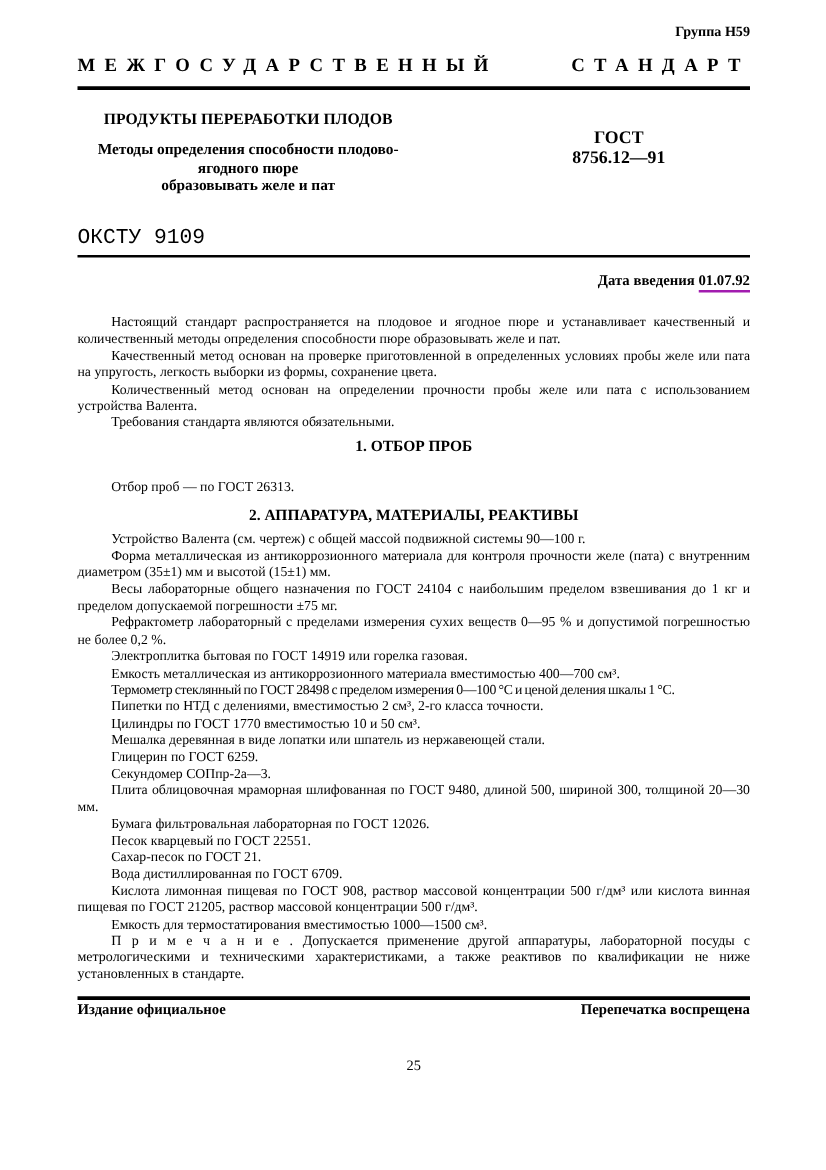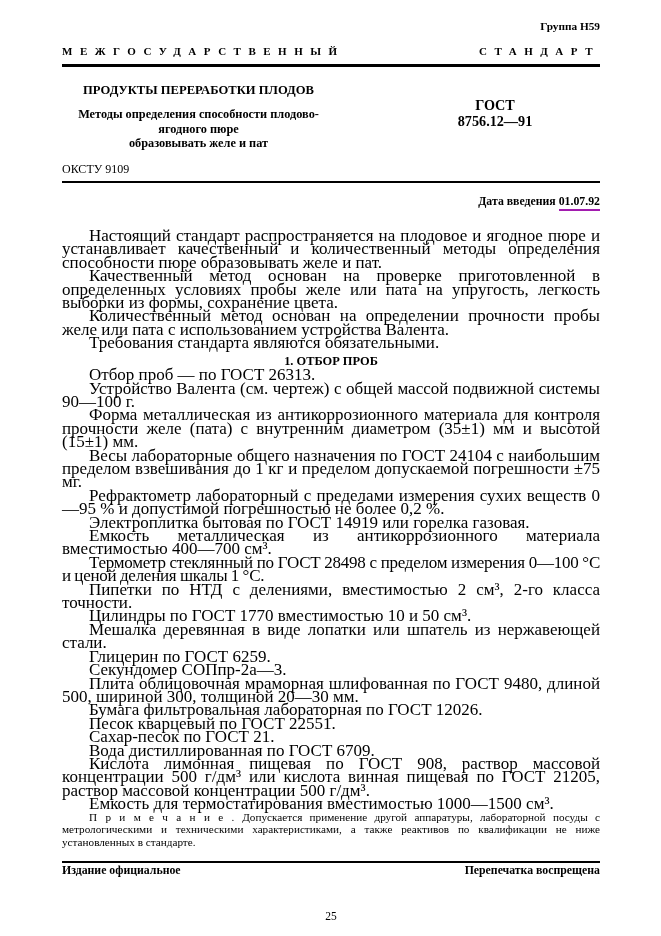--- a/index.html
+++ b/index.html
@@ -9,52 +9,52 @@
     color: #000;
     font-family: "Liberation Serif", "DejaVu Serif", serif;
     font-size: 12.2px;
   }
   .page { padding: 20px 61px 0 62px; }
 
   .group-label { text-align: right; font-weight: 700; font-size: 11.3px; }
 
   .std-header {
     display: flex; justify-content: space-between;
-    margin-top: 13px; font-weight: 700; font-size: 11px;
+    margin-top: 13px; font-weight: 700; font-size: 15px;
   }
   .std-header span { letter-spacing: 7.5px; white-space: nowrap; }
 
   .rule { background: #000; }
   .rule1 { height: 3px; margin-top: 7px; }
   .rule2 { height: 2.5px; margin-top: 4px; }
   .rule3 { height: 2.5px; margin-top: 12px; }
 
   .title-area { display: flex; margin-top: 16px; }
   .title-left { width: 273px; text-align: center; }
   .doc-title { font-weight: 700; font-size: 12.6px; }
   .doc-subtitle { font-weight: 700; font-size: 12.3px; line-height: 14.5px; margin-top: 9px; }
   .doc-title-en { font-size: 11.8px; line-height: 13.6px; margin-top: 11px; }
-  .okstu { text-align: left; font-size: 12px; margin-top: 11px; }
+  .okstu { text-align: left; font-size: 17px; margin-top: 25px; font-family: Liberation Mono, monospace; }
   .title-right { margin-left: auto; width: 210px; text-align: center; padding-top: 15px; }
   .gost-label, .gost-number { font-weight: 700; font-size: 14.2px; line-height: 15.5px; }
 
   .date-line { margin-top: 11px; text-align: right; font-weight: 700; font-size: 11.8px; }
   .date-value { border-bottom: 2px solid #a21caf; padding-bottom: 1px; }
 
   .body-text { margin-top: 20px; }
   p.body-par {
     text-indent: 27px; text-align: justify;
-    font-size: 17px; line-height: 13.4px;
+    font-size: 11px; line-height: 13.4px;
   }
   p.tight { letter-spacing: -0.25px; word-spacing: -0.5px; }
 
   .section-heading {
     text-align: center; font-weight: 700; font-size: 12.4px; line-height: 13.5px;
   }
-  .heading-1 { margin-top: 5px; margin-bottom: 0; }
+  .heading-1 { margin-top: 5px; margin-bottom: 20px; }
   .heading-2 { margin-top: 8px; margin-bottom: 6px; }
 
   p.note-par {
     margin-top: 0; text-indent: 27px; text-align: justify;
     font-size: 11.2px; line-height: 12.8px;
   }
   .note-label { letter-spacing: 0.5px; }
 
   .footer-line {
     margin-top: 0; display: flex; justify-content: space-between;
@@ -101,20 +101,21 @@
   <div class="body-text">
 
     <p class="body-par">Настоящий стандарт распространяется на плодовое и ягодное пюре и устанавливает качественный и количественный методы определения способности пюре образовывать желе и пат.</p>
     <p class="body-par">Качественный метод основан на проверке приготовленной в определенных условиях пробы желе или пата на упругость, легкость выборки из формы, сохранение цвета.</p>
     <p class="body-par">Количественный метод основан на определении прочности пробы желе или пата с использованием устройства Валента.</p>
     <p class="body-par">Требования стандарта являются обязательными.</p>
 
     <div class="section-heading heading-1">1.  ОТБОР ПРОБ</div>
     <p class="body-par">Отбор проб — по ГОСТ 26313.</p>
 
+    <div class="section-heading heading-2">2.  АППАРАТУРА, МАТЕРИАЛЫ, РЕАКТИВЫ</div>
     <p class="body-par">Устройство Валента (см. чертеж) с общей массой подвижной системы 90—100 г.</p>
     <p class="body-par">Форма металлическая из антикоррозионного материала для контроля прочности желе (пата) с внутренним диаметром (35±1) мм и высотой (15±1) мм.</p>
     <p class="body-par">Весы лабораторные общего назначения по ГОСТ 24104 с наибольшим пределом взвешивания до 1 кг и пределом допускаемой погрешности ±75 мг.</p>
     <p class="body-par">Рефрактометр лабораторный с пределами измерения сухих веществ 0—95 % и допустимой погрешностью не более 0,2 %.</p>
     <p class="body-par">Электроплитка бытовая по ГОСТ 14919 или горелка газовая.</p>
     <p class="body-par">Емкость металлическая из антикоррозионного материала вместимостью 400—700 см³.</p>
     <p class="body-par tight">Термометр стеклянный по ГОСТ 28498 с пределом измерения 0—100 °С и ценой деления шкалы 1 °С.</p>
     <p class="body-par">Пипетки по НТД с делениями, вместимостью 2 см³, 2-го класса точности.</p>
     <p class="body-par">Цилиндры по ГОСТ 1770 вместимостью 10 и 50 см³.</p>
     <p class="body-par">Мешалка деревянная в виде лопатки или шпатель из нержавеющей стали.</p>

